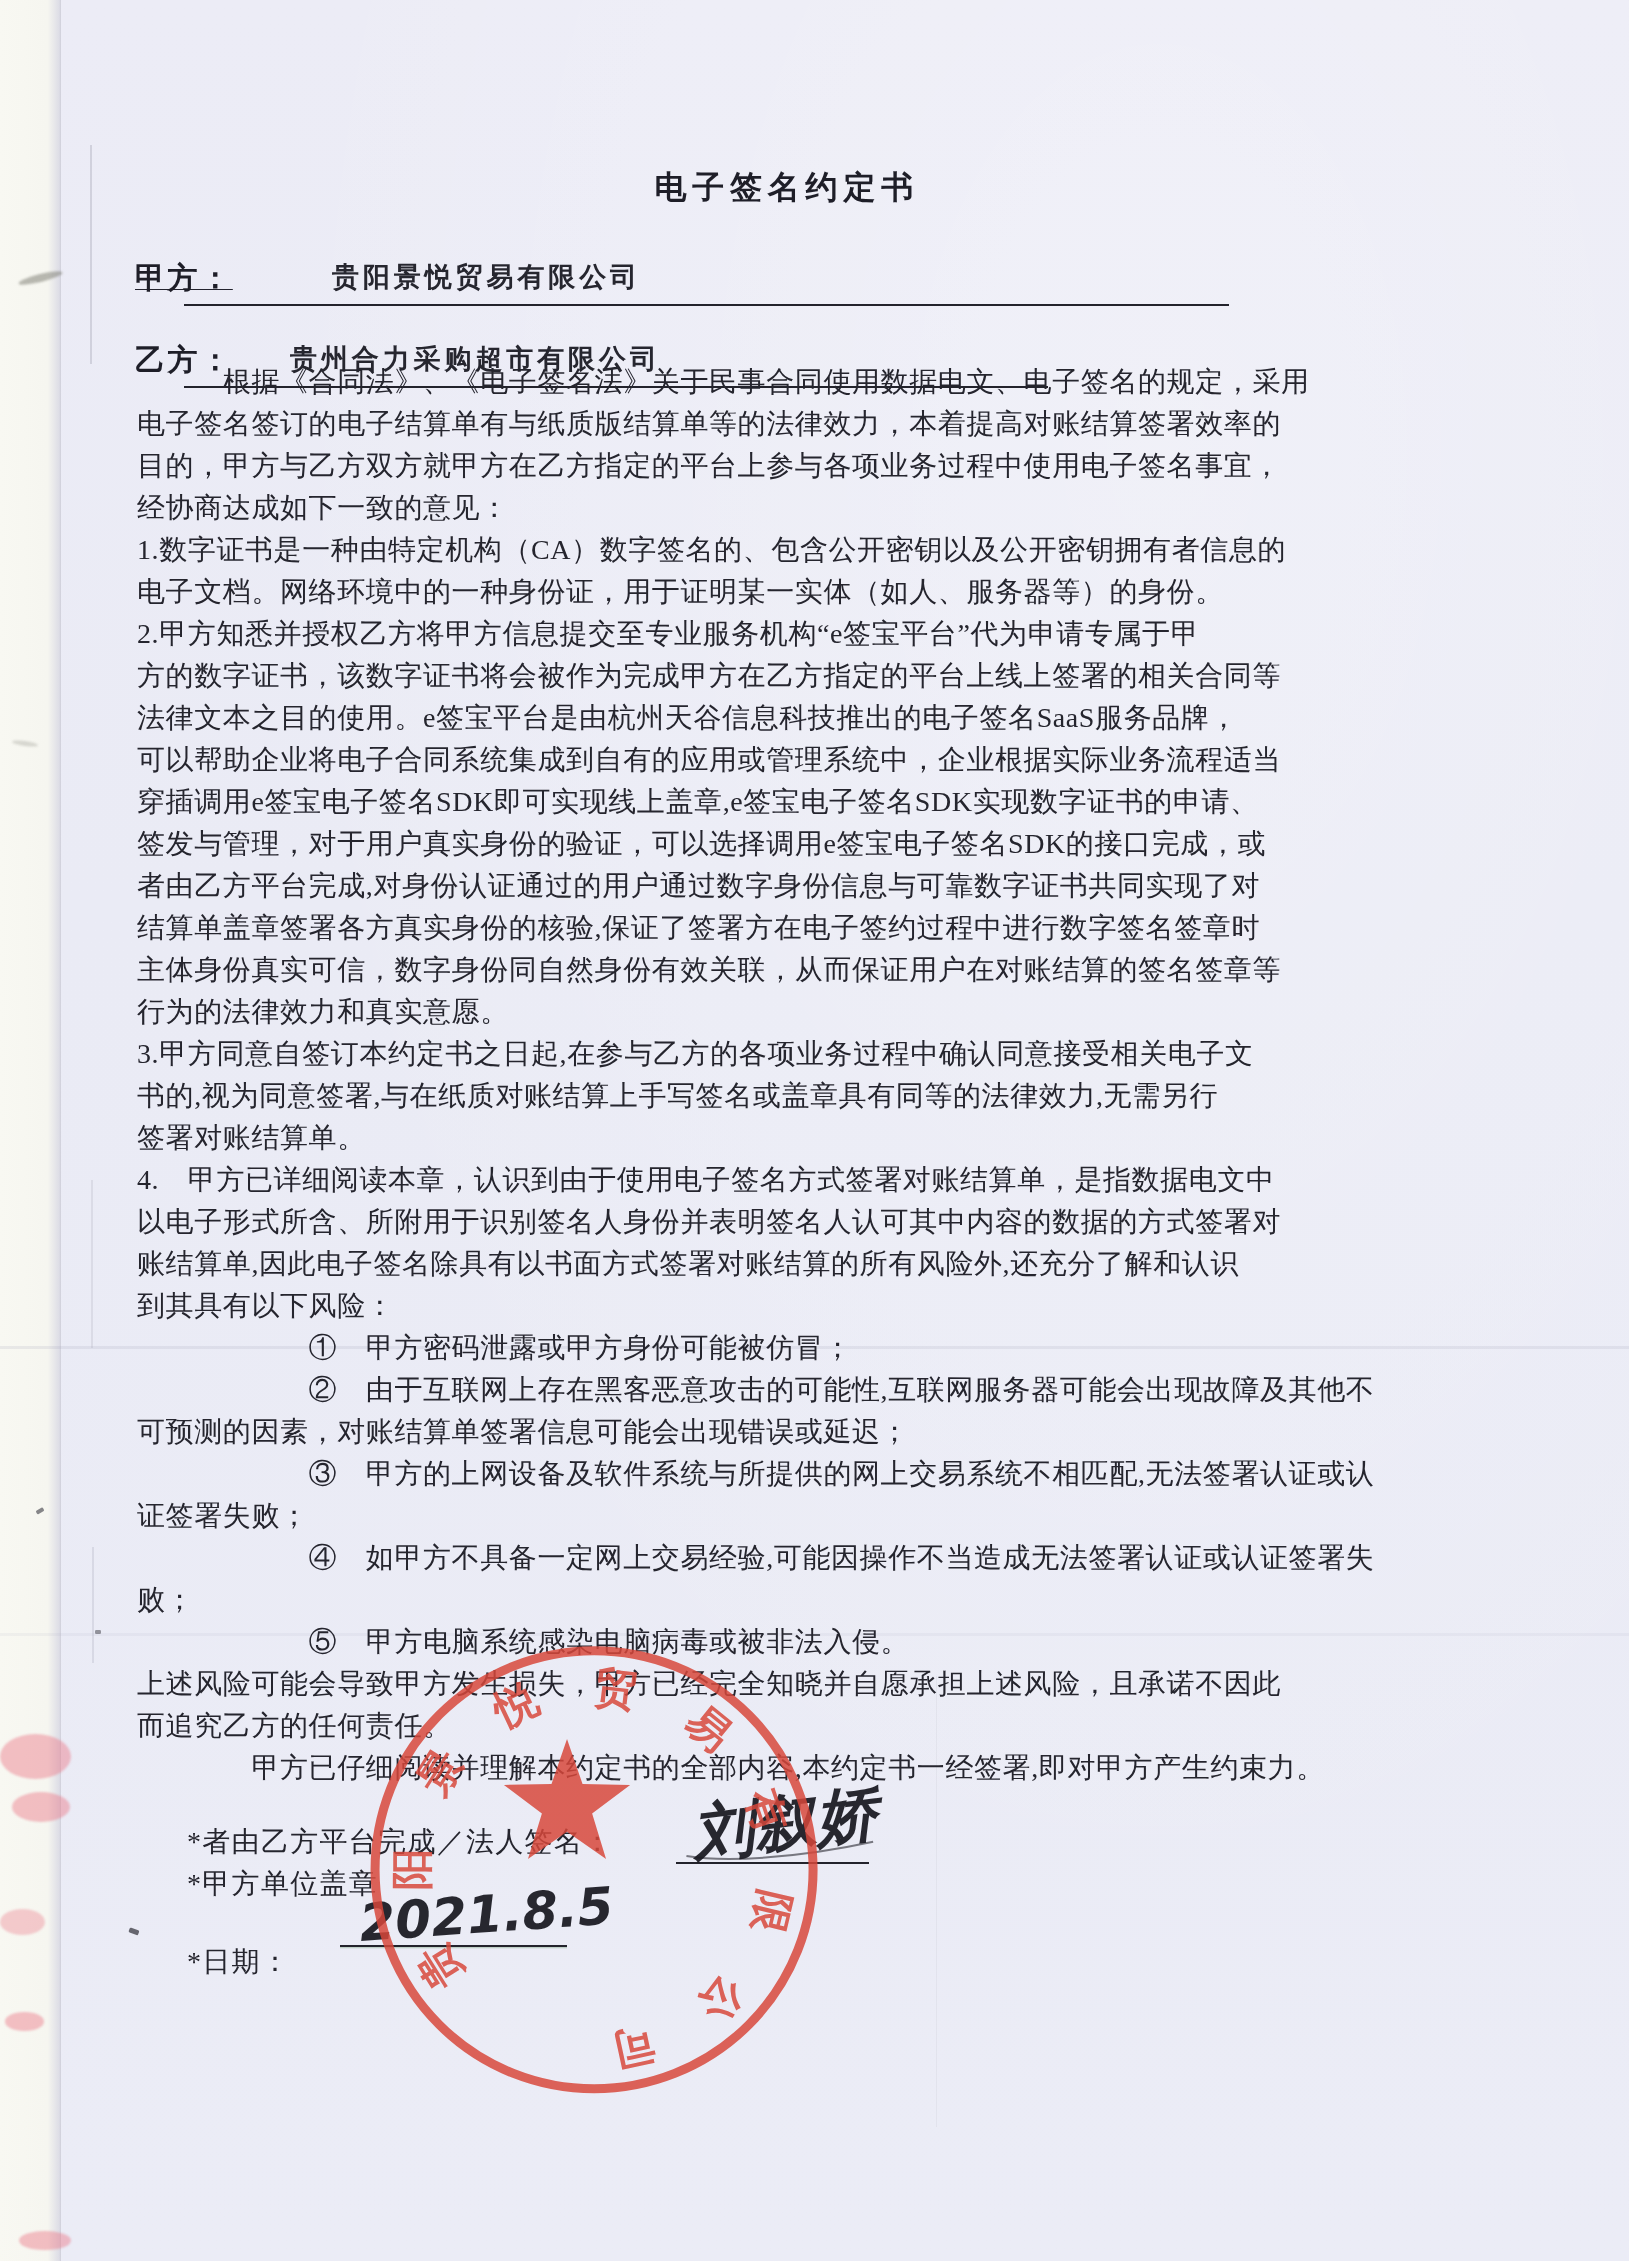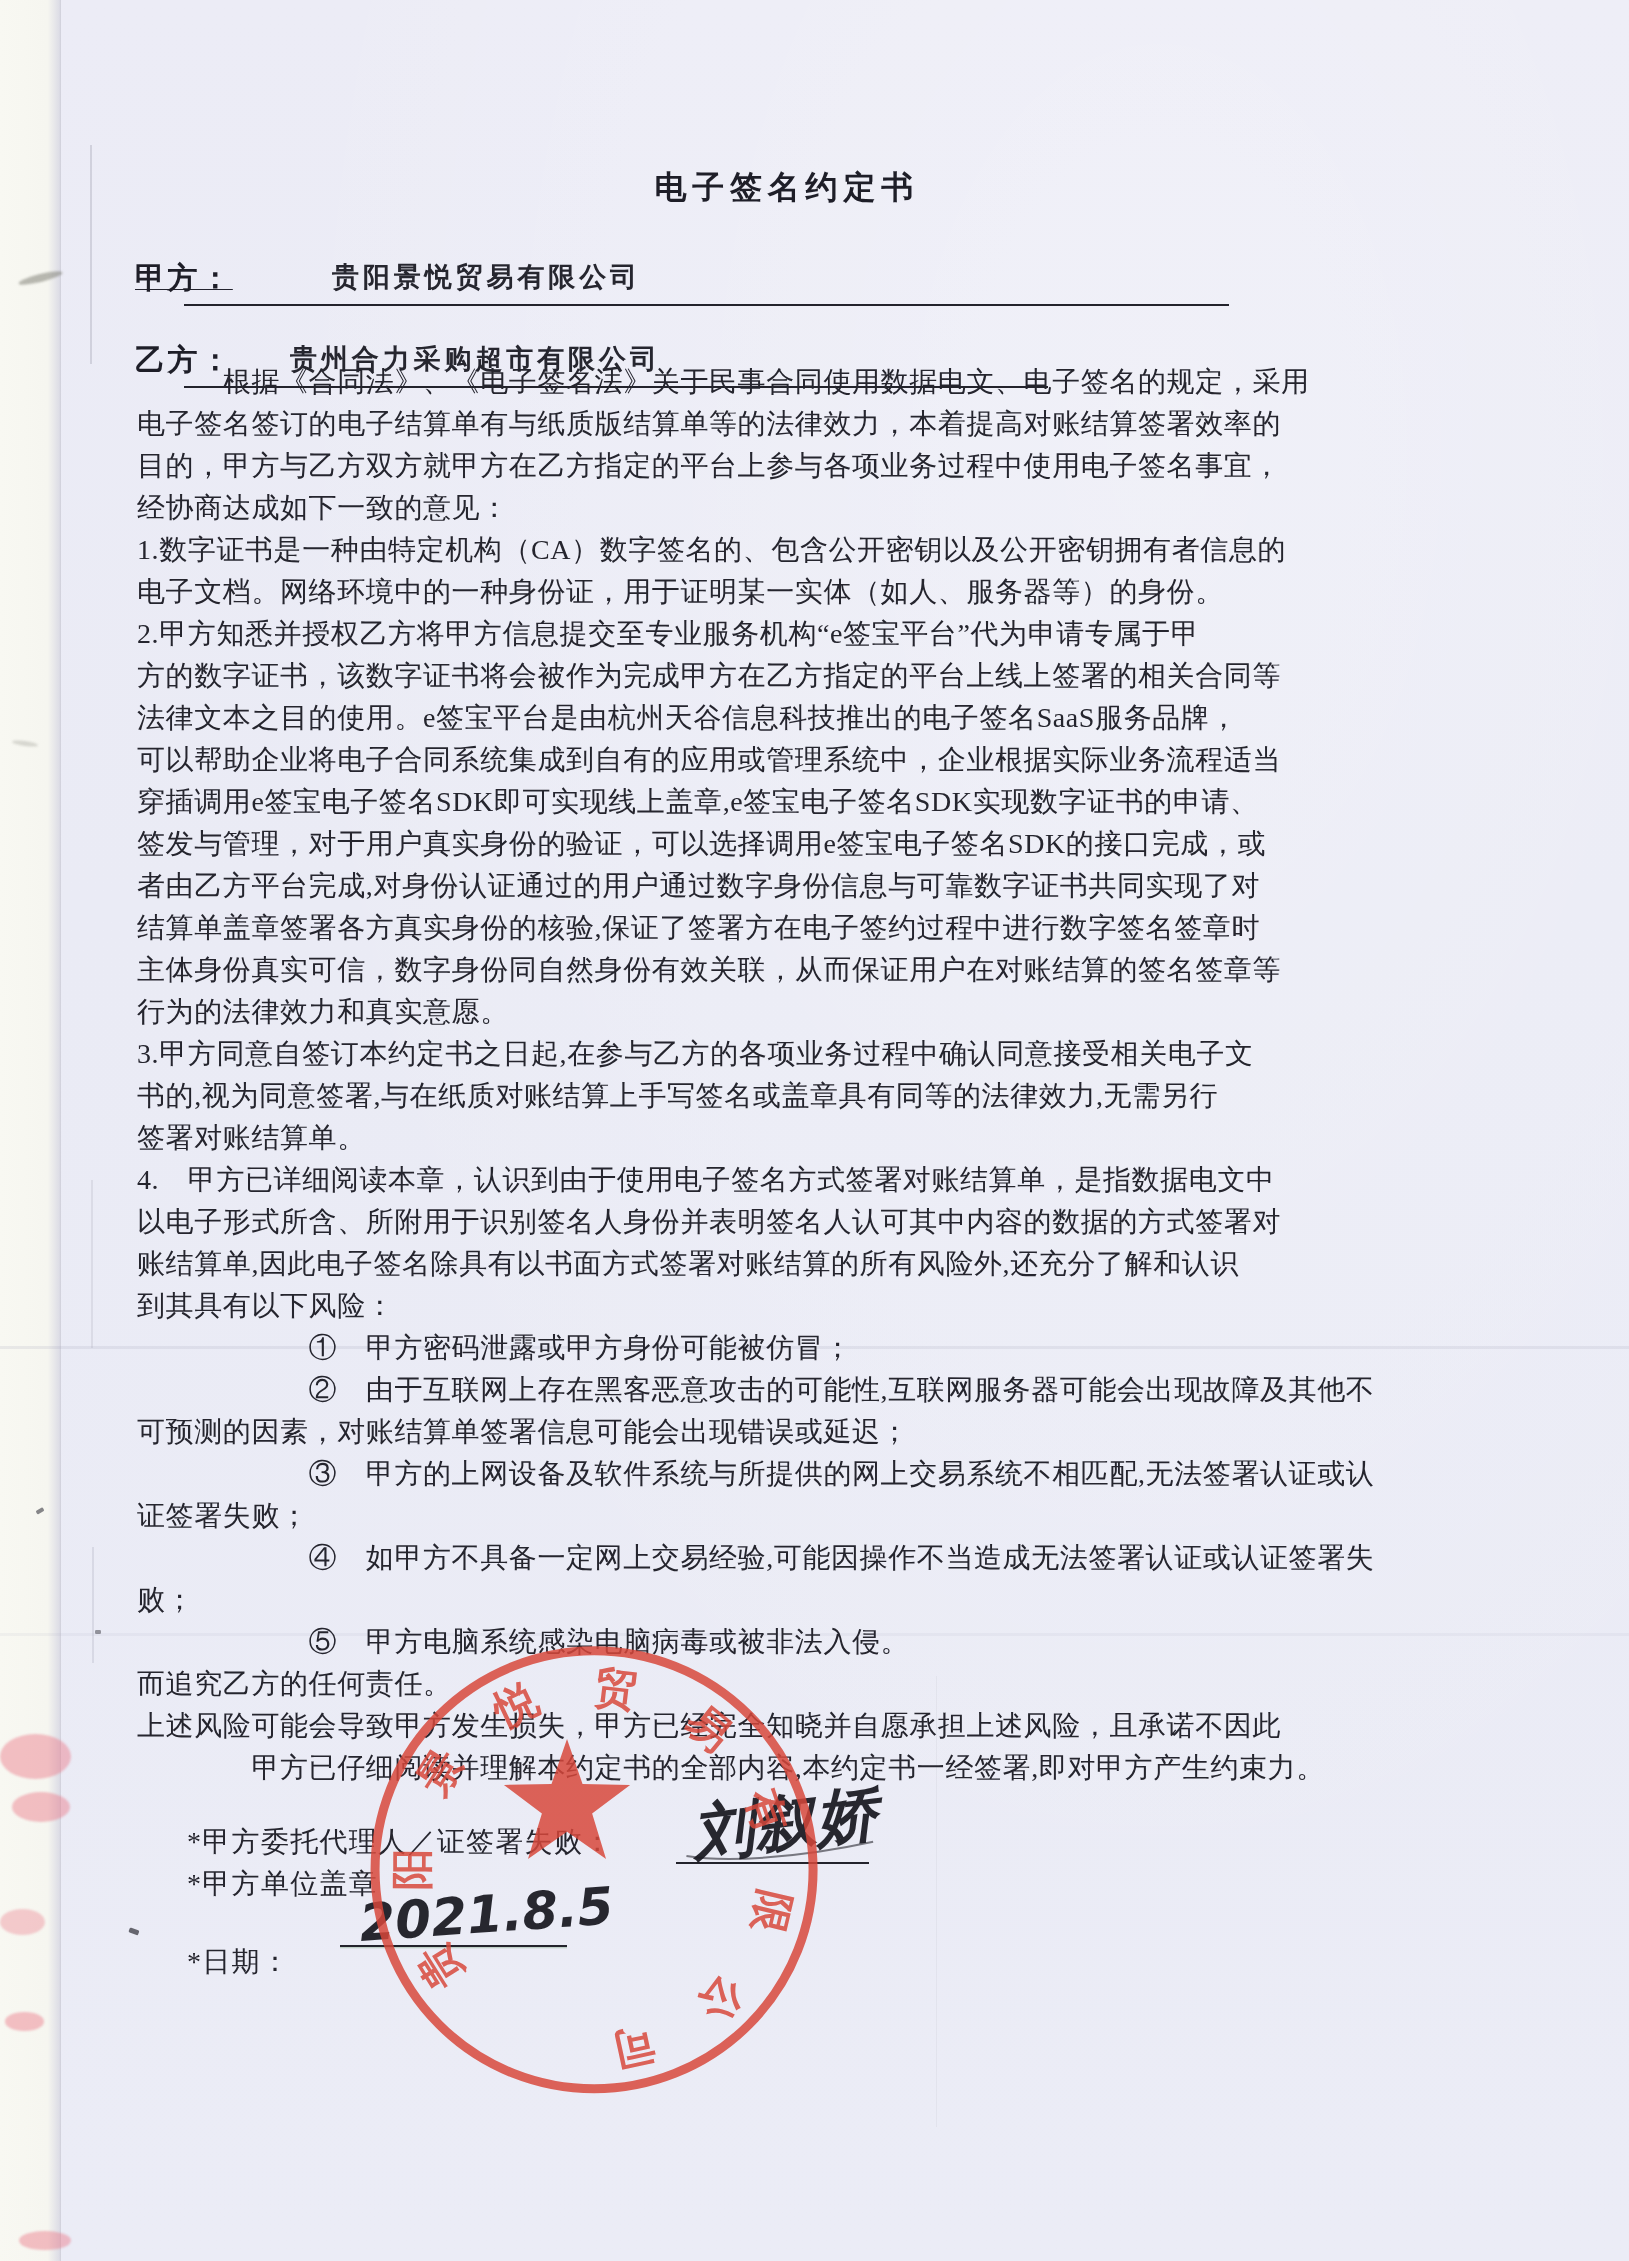--- a/index.html
+++ b/index.html
@@ -129,26 +129,26 @@
     <div class="body-line">账结算单,因此电子签名除具有以书面方式签署对账结算的所有风险外,还充分了解和认识</div>
     <div class="body-line">到其具有以下风险：</div>
     <div class="body-line">　　　　　　①　甲方密码泄露或甲方身份可能被仿冒；</div>
     <div class="body-line">　　　　　　②　由于互联网上存在黑客恶意攻击的可能性,互联网服务器可能会出现故障及其他不</div>
     <div class="body-line">可预测的因素，对账结算单签署信息可能会出现错误或延迟；</div>
     <div class="body-line">　　　　　　③　甲方的上网设备及软件系统与所提供的网上交易系统不相匹配,无法签署认证或认</div>
     <div class="body-line">证签署失败；</div>
     <div class="body-line">　　　　　　④　如甲方不具备一定网上交易经验,可能因操作不当造成无法签署认证或认证签署失</div>
     <div class="body-line">败；</div>
     <div class="body-line">　　　　　　⑤　甲方电脑系统感染电脑病毒或被非法入侵。</div>
+    <div class="body-line">上述风险可能会导致甲方发生损失，甲方已经完全知晓并自愿承担上述风险，且承诺不因此</div>
     <div class="body-line">而追究乙方的任何责任。</div>
-    <div class="body-line">上述风险可能会导致甲方发生损失，甲方已经完全知晓并自愿承担上述风险，且承诺不因此</div>
     <div class="body-line">　　　　甲方已仔细阅读并理解本约定书的全部内容,本约定书一经签署,即对甲方产生约束力。</div>
   </div>
 
-<div class="footer-label" style="top:1823px;">*甲方委托代理人／证签署失败：</div>
+<div class="footer-label" style="top:1823px;">*者由乙方平台完成／法人签名：</div>
 <div class="sig-line"></div>
 <svg class="hand-svg" style="left:667px;top:1780px;width:232px;height:103px;" viewBox="0 0 360 160">
   <text class="hand-text" x="40" y="100" font-size="96" transform="rotate(-7 180 80)">刘叙娇</text>
   <path d="M30,118 C90,128 200,122 320,96" fill="none" stroke="#17171f" stroke-width="3" opacity=".55"></path>
 </svg>
 
 <div class="footer-label" style="top:1865px;">*甲方单位盖章</div>
 
 <div class="footer-label" style="top:1907px;margin-top:36px;">*日期：</div>
 <div class="date-line"></div>

